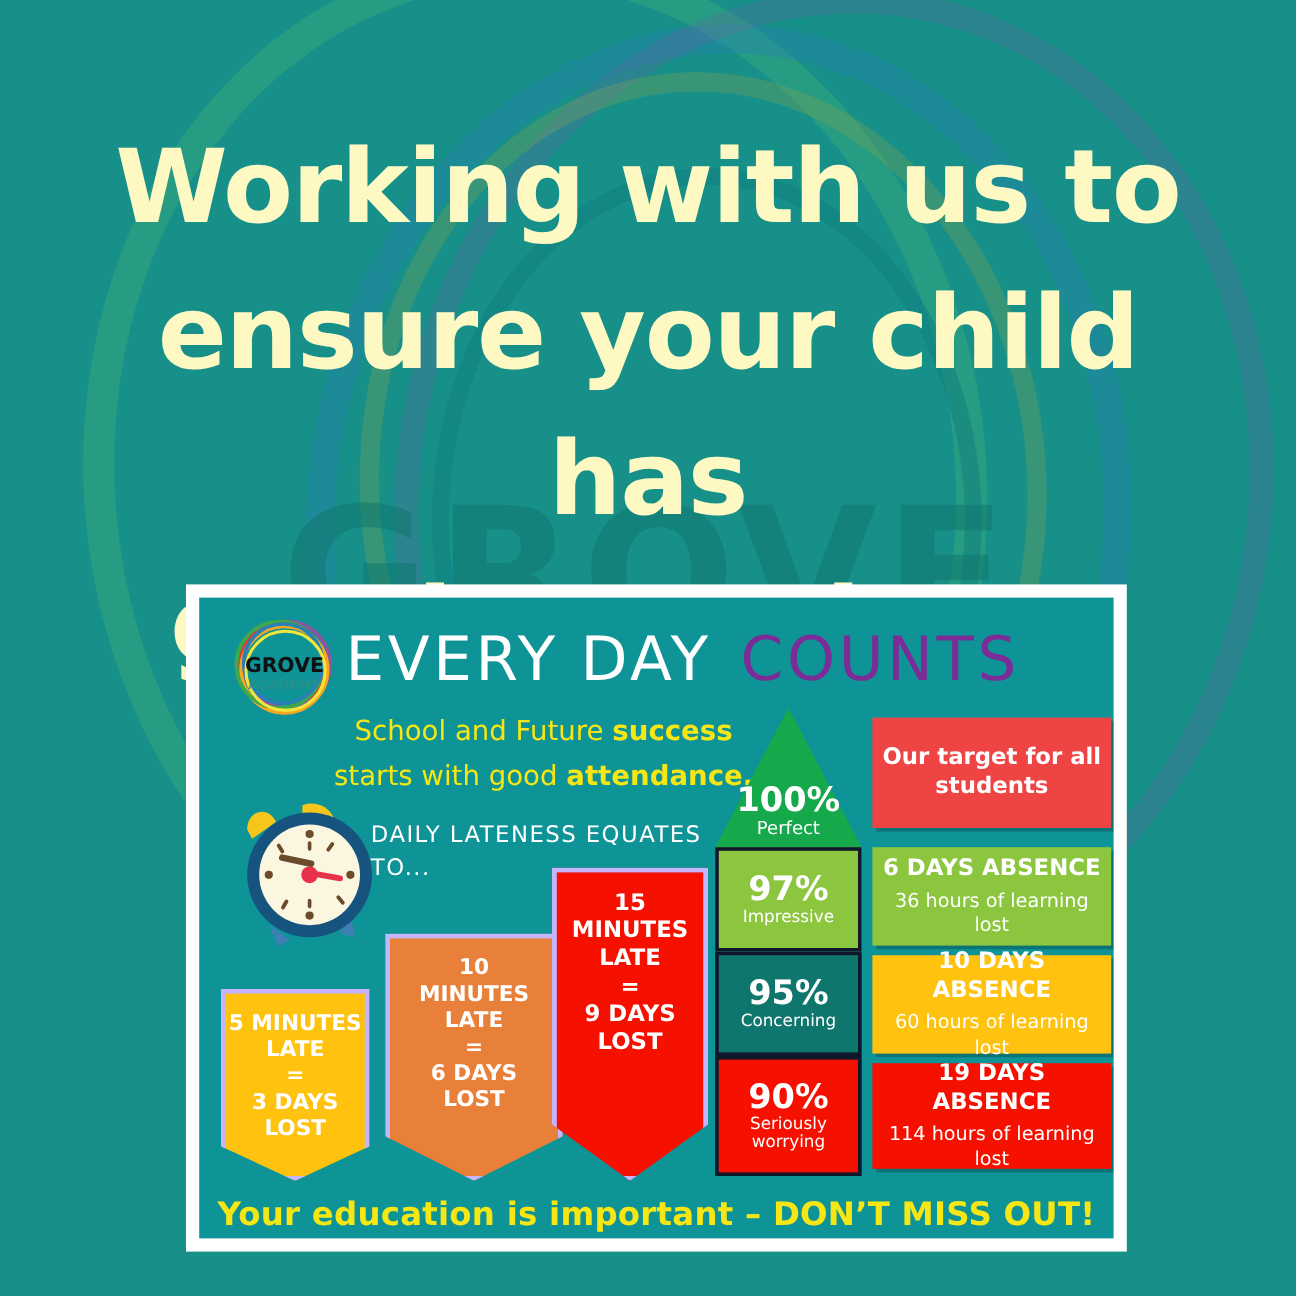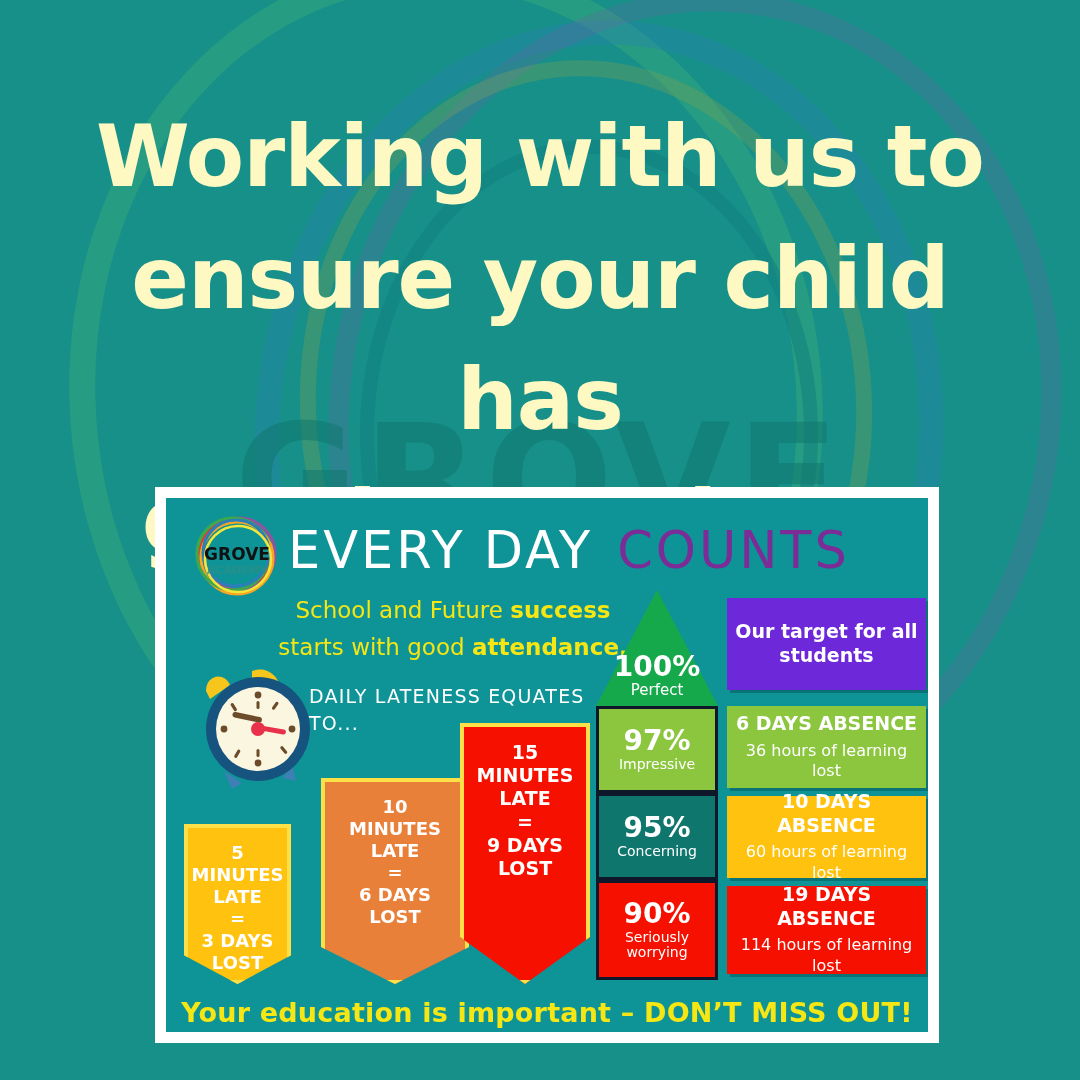--- a/index.html
+++ b/index.html
@@ -96,30 +96,30 @@
     color:#ffffff;font-family:"DejaVu Sans", sans-serif;
     font-size:19px;letter-spacing:1.2px;line-height:1.42;
   }
 
   
   #clock{position:absolute;left:14px;top:155px;width:150px;height:150px;}
 
   
   .late-box{
     position:absolute;box-sizing:border-box;
-    border:4px solid #fde047;
+    border:4px solid #c4b5fd;
     color:#ffffff;text-align:center;
     font-family:"DejaVu Sans", sans-serif;
     font-weight:700;line-height:1.22;
     display:flex;flex-direction:column;justify-content:flex-start;
     align-items:center;
     clip-path:polygon(0 0,100% 0,100% 82%,50% 100%,0 82%);
     padding-top:14px;
   }
-  #late-box-0{left:18px;top:326px;width:107px;height:160px;background:#FFC20E;font-size:18px;}
+  #late-box-0{left:18px;top:326px;width:124px;height:160px;background:#FFC20E;font-size:18px;}
   #late-box-1{left:155px;top:280px;width:148px;height:206px;background:#E8803A;font-size:18px;}
   #late-box-2{left:294px;top:225px;width:130px;height:261px;background:#F51000;font-size:19px;}
   .late-line{display:block;}
 
   
   #pyramid{position:absolute;left:430px;top:92px;width:330px;height:400px;}
 
   #triangle-100{
     position:absolute;left:0px;top:0px;width:122px;height:116px;
   }
@@ -156,21 +156,21 @@
   .desc-box{
     position:absolute;left:131px;width:199px;box-sizing:border-box;
     color:#ffffff;text-align:center;
     font-family:"DejaVu Sans", sans-serif;
     display:flex;flex-direction:column;justify-content:center;align-items:center;
     box-shadow:3px 3px 0 rgba(0,0,0,.22);
     padding:4px 6px;
   }
   .desc-title{font-size:19px;font-weight:700;line-height:1.25;}
   .desc-sub{font-size:16px;font-weight:400;line-height:1.3;margin-top:5px;}
-  #desc-box-0{top:8px;height:92px;background:#6d28d9;}
+  #desc-box-0{top:8px;height:92px;background:#ef4444;}
   #desc-box-1{top:116px;height:82px;background:#8CC63F;}
   #desc-box-2{top:206px;height:82px;background:#FFC20E;}
   #desc-box-3{top:296px;height:88px;background:#F51000;}
 
   
   #poster-footer{
     position:absolute;left:0;right:0;bottom:4px;text-align:center;
     color:#F5E614;font-family:"DejaVu Sans", sans-serif;
     font-weight:700;font-size:27px;letter-spacing:.2px;
   }

